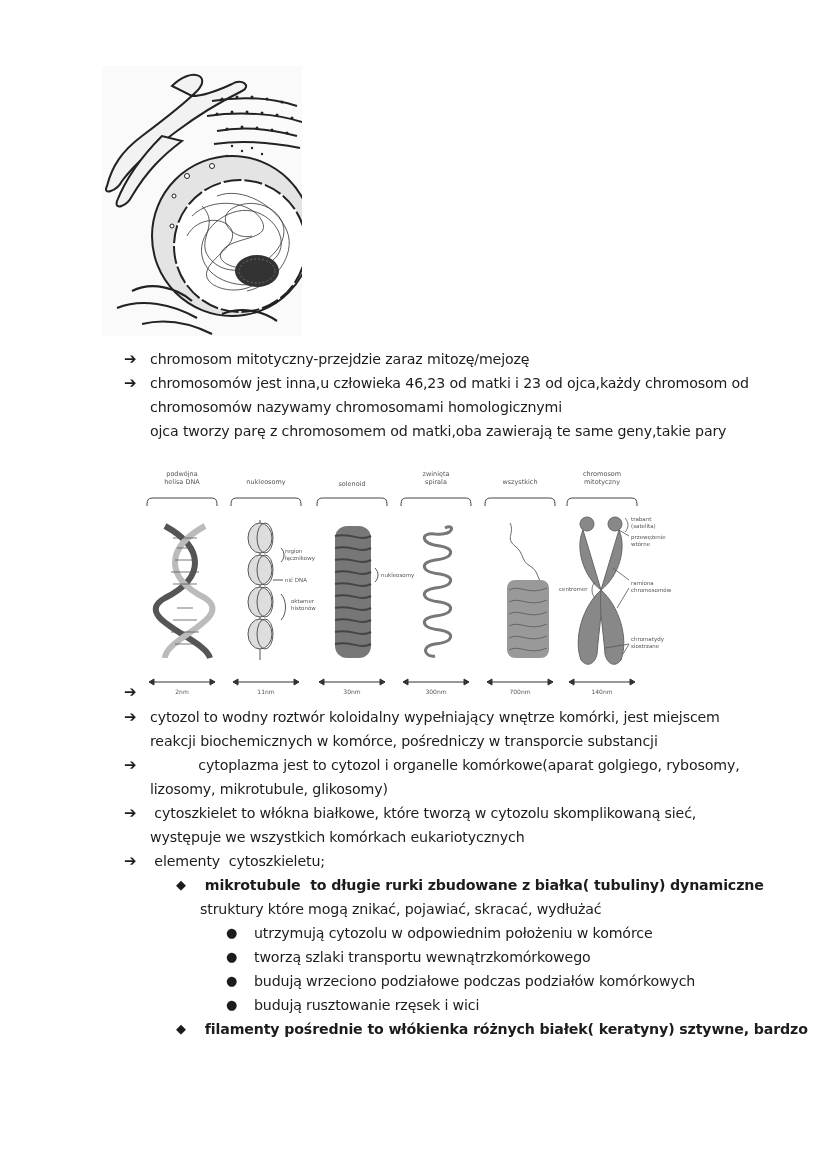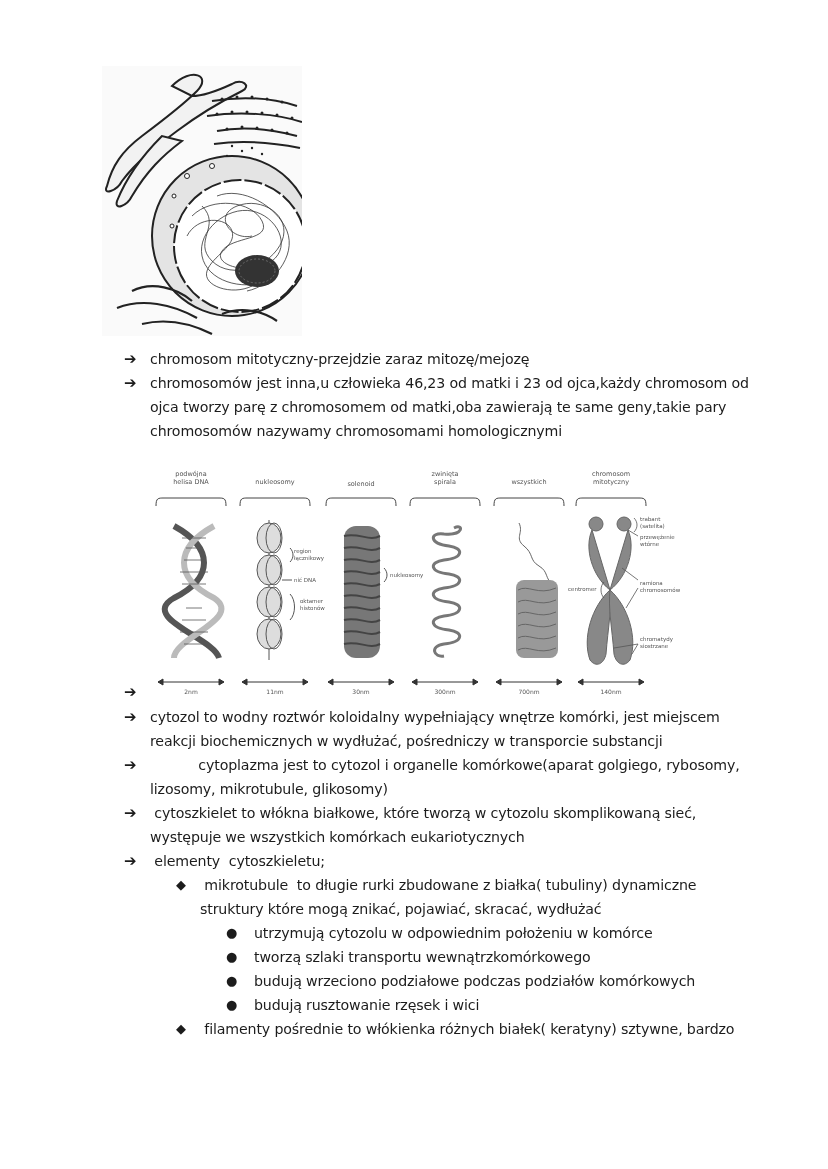--- a/index.html
+++ b/index.html
@@ -13,21 +13,21 @@
   .item { position: relative; padding-left: 26px; font-size: 14.2px; line-height: 24px; letter-spacing: -0.15px; }
   .item .arrow { position: absolute; left: 0; top: 0; font-weight: bold; font-size: 15px; }
 
   .sublist { position: absolute; left: 176px; width: 560px; }
   .diamond-item { position: relative; padding-left: 24px; font-size: 14.2px; line-height: 24px; letter-spacing: -0.15px; }
   .diamond-item .bullet { position: absolute; left: 0; top: 0; font-size: 13px; }
   .dot-list { position: absolute; left: 224px; width: 520px; }
   .dot-item { position: relative; padding-left: 30px; font-size: 14.2px; line-height: 24px; letter-spacing: -0.15px; }
   .dot-item .bullet { position: absolute; left: 2px; top: 0; font-size: 13px; }
 
-  .chromatin { position: absolute; left: 144px; top: 468px; width: 540px; height: 232px; text-decoration: underline; }
+  .chromatin { position: absolute; left: 135px; top: 468px; width: 540px; height: 232px; text-decoration: underline; }
   .chromatin .stage { position: absolute; top: 0; width: 90px; text-align: center; }
   .chromatin .stage-title { font-size: 6.5px; line-height: 8px; color: #555; height: 18px; display: flex; align-items: flex-end; justify-content: center; }
   .chromatin .scale { position: absolute; font-size: 6px; color: #555; text-align: center; width: 90px; top: 220px; }
   .chromatin .lbl { position: absolute; font-size: 5.5px; line-height: 6.5px; color: #555; }
 </style>
 </head>
 <body>
 
 <div class="page">
 
@@ -86,22 +86,22 @@
   </svg>
 
   <div class="list" style="top:347px;">
     <div class="item">
       <span class="arrow">➔</span>
       <span>chromosom mitotyczny-przejdzie zaraz mitozę/mejozę</span>
     </div>
     <div class="item">
       <span class="arrow">➔</span>
       <div>chromosomów jest inna,u człowieka 46,23 od matki i 23 od ojca,każdy chromosom od</div>
+      <div>chromosomów nazywamy chromosomami homologicznymi</div>
       <div>ojca tworzy parę z chromosomem od matki,oba zawierają te same geny,takie pary</div>
-      <div>chromosomów nazywamy chromosomami homologicznymi</div>
     </div>
   </div>
 
   <div class="chromatin">
     <svg width="540" height="232" style="position:absolute;left:0;top:0;">
 
       <g fill="none" stroke="#444" stroke-width="1">
         <path d="M12,38 C12,30 14,30 20,30 L74,30 C80,30 82,30 82,38"></path>
         <path d="M96,38 C96,30 98,30 104,30 L158,30 C164,30 166,30 166,38"></path>
         <path d="M182,38 C182,30 184,30 190,30 L244,30 C250,30 252,30 252,38"></path>
@@ -265,42 +265,42 @@
   <div class="list" style="top:680px;">
     <div class="item">
       <span class="arrow">➔</span>&nbsp;
     </div>
   </div>
 
   <div class="list" style="top:705px;">
     <div class="item">
       <span class="arrow">➔</span>
       <div>cytozol to wodny roztwór koloidalny wypełniający wnętrze komórki, jest miejscem</div>
-      <div>reakcji biochemicznych w wydłużać, pośredniczy w transporcie substancji</div>
+      <div>reakcji biochemicznych w komórce, pośredniczy w transporcie substancji</div>
     </div>
     <div class="item">
       <span class="arrow">➔</span>
       <div style="white-space:pre;margin-left:44px;"> cytoplazma jest to cytozol i organelle komórkowe(aparat golgiego, rybosomy,</div>
       <div>lizosomy, mikrotubule, glikosomy)</div>
     </div>
     <div class="item">
       <span class="arrow">➔</span>
       <div style="white-space:pre;"> cytoszkielet to włókna białkowe, które tworzą w cytozolu skomplikowaną sieć,</div>
       <div>występuje we wszystkich komórkach eukariotycznych</div>
     </div>
     <div class="item">
       <span class="arrow">➔</span>
       <div style="white-space:pre;"> elementy  cytoszkieletu;</div>
     </div>
   </div>
 
   <div class="sublist" style="top:873px;">
     <div class="diamond-item">
       <span class="bullet">◆</span>
-      <div style="white-space:pre;"> mikrotubule  to długie rurki zbudowane z białka( tubuliny) dynamiczne</div>
+      <div style="white-space:pre;font-weight:bold;"> mikrotubule  to długie rurki zbudowane z białka( tubuliny) dynamiczne</div>
       <div>struktury które mogą znikać, pojawiać, skracać,  wydłużać</div>
     </div>
   </div>
 
   <div class="dot-list" style="top:921px;">
     <div class="dot-item">
       <span class="bullet">●</span>
       <span>utrzymują cytozolu w odpowiednim położeniu w komórce</span>
     </div>
     <div class="dot-item">
@@ -313,17 +313,17 @@
     </div>
     <div class="dot-item">
       <span class="bullet">●</span>
       <span>budują rusztowanie rzęsek i wici</span>
     </div>
   </div>
 
   <div class="sublist" style="top:1017px;">
     <div class="diamond-item">
       <span class="bullet">◆</span>
-      <div style="white-space:pre;"> filamenty pośrednie to włókienka różnych białek( keratyny) sztywne, bardzo</div>
+      <div style="white-space:pre;font-weight:bold;"> filamenty pośrednie to włókienka różnych białek( keratyny) sztywne, bardzo</div>
     </div>
   </div>
 
 </div>
 
 </body></html>

